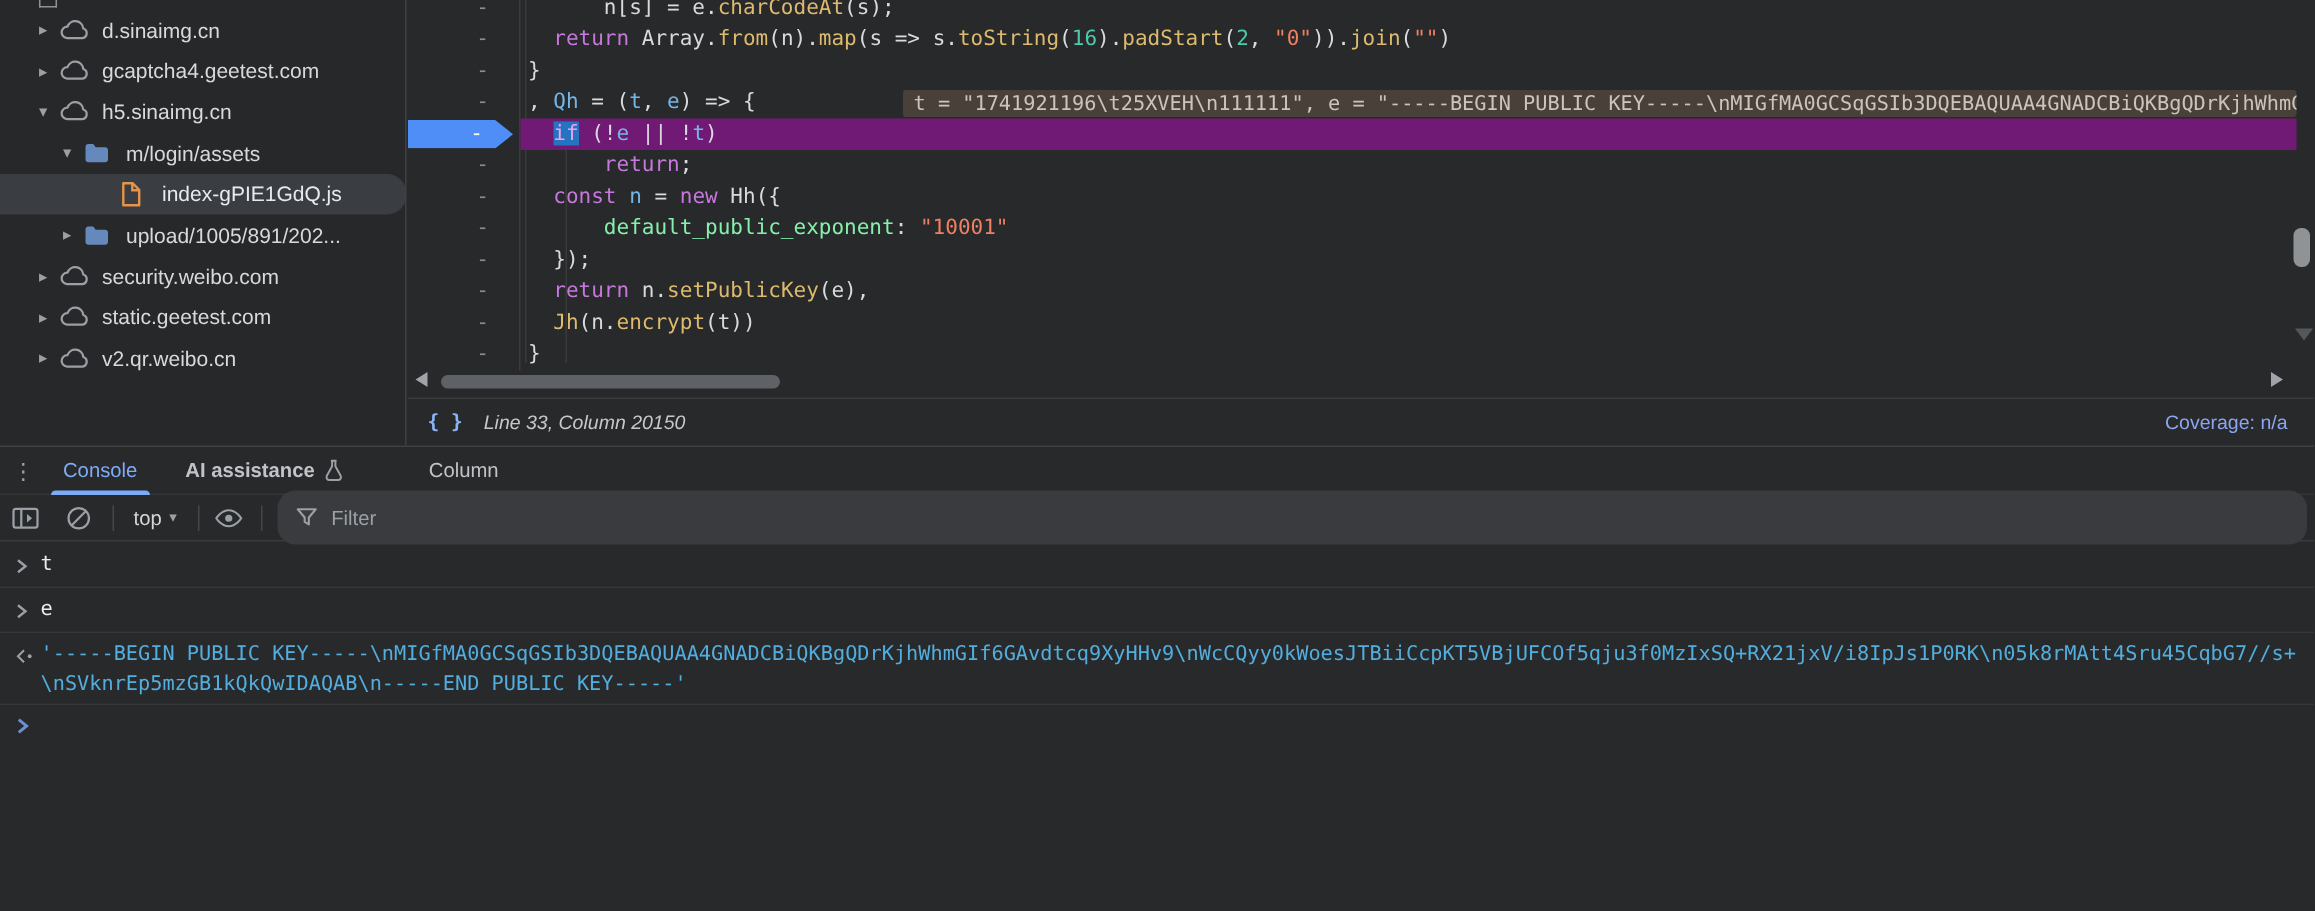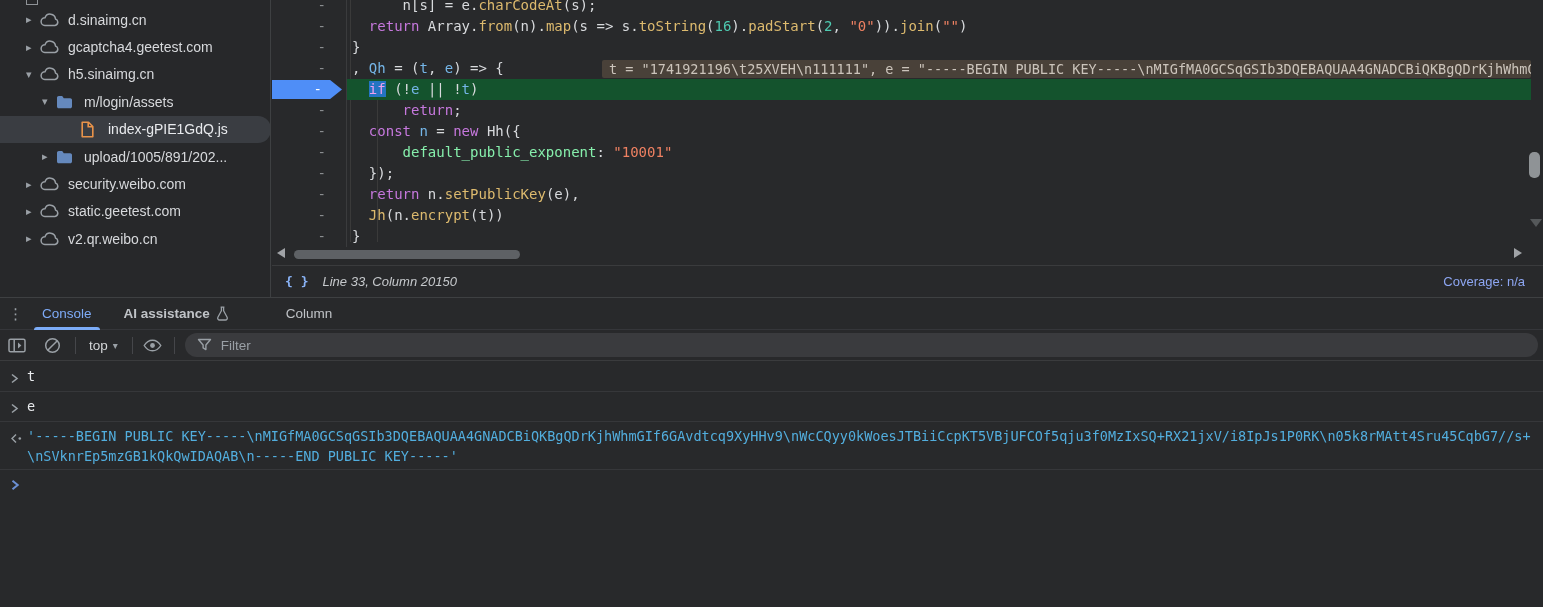--- a/index.html
+++ b/index.html
@@ -23,21 +23,21 @@
                 border:1.5px solid #8f9397;border-top:none;}
 
   
   #editor{position:absolute;left:272px;top:0;width:1271px;height:297px;background:#28292b;}
   .guide{position:absolute;width:1px;background:#3a3a3a;}
   #code-lines{position:absolute;left:0;top:-5px;right:12px;}
   .cl{height:21px;line-height:21px;display:flex;font-size:14px;}
   .gut{width:75px;flex:0 0 auto;text-align:right;padding-right:20px;box-sizing:border-box;
        color:#8a8d90;border-right:1px solid #3a3b3d;font-family:"DejaVu Sans Mono",monospace;position:relative;}
   .code{flex:1;white-space:pre;padding-left:5px;font-family:"DejaVu Sans Mono",monospace;position:relative;}
-  .cl.exec .code{background:#14532d;}
+  .cl.exec .code{background:#701a75;}
   .exec-arrow{position:absolute;left:0;top:1px;height:19px;width:70px;background:#4f8ef7;color:#fff;
               clip-path:polygon(0 0,83% 0,100% 50%,83% 100%,0 100%);text-align:right;padding-right:20px;
               box-sizing:border-box;line-height:19px;}
   .tk-d{color:#d8dadd;} .tk-k{color:#c678dd;} .tk-f{color:#ddba6e;} .tk-v{color:#75b6e8;}
   .tk-p{color:#86efac;} .tk-s{color:#ef8162;} .tk-n{color:#4ec9b0;}
   .tk-if{background:#2474c2;color:#efa0ee;}
   .inline-badge{position:absolute;left:255px;right:0;top:1.5px;height:18px;line-height:18px;
                 background:#494139;color:#cbc4bb;overflow:hidden;white-space:pre;padding:0 7px;
                 border-radius:2px;box-sizing:border-box;font-size:13.5px;}
 
@@ -76,21 +76,21 @@
   .tb-btn{display:flex;align-items:center;}
   .tb-sep{width:1px;height:17px;background:#45464a;}
   #panel-btn{margin-left:8px;}
   #clear-btn{margin-left:18px;}
   #sep1{margin-left:14px;}
   #context-label{margin-left:13px;font-size:13.5px;color:#d4d6d8;text-align:right;}
   #context-caret{margin-left:5px;color:#9aa0a6;font-size:10px;}
   #sep2{margin-left:14px;}
   #eye-btn{margin-left:10px;}
   #sep3{margin-left:12px;}
-  #filter-box{margin-left:10px;margin-right:5px;flex:1;height:24px;border-radius:12px;background:#3a3b3e;
+  #filter-box{margin-left:10px;margin-right:5px;flex:1;height:36px;border-radius:12px;background:#3a3b3e;
               display:flex;align-items:center;}
   #filter-box svg{margin-left:12px;}
   #filter-placeholder{margin-left:9px;color:#9aa0a6;font-size:13.5px;}
 
   #messages{position:absolute;left:0;top:64px;right:0;bottom:0;overflow:hidden;}
   .msg{display:flex;border-bottom:1px solid #36373a;padding:4px 0 3px;}
   .msg .ic{width:27px;flex:0 0 auto;box-sizing:border-box;padding-left:10px;padding-top:4px;}
   .msg .txt{flex:1;font-family:"DejaVu Sans Mono",monospace;font-size:13.5px;line-height:20px;
             white-space:pre-wrap;word-break:break-all;padding-right:4px;}
   .msg.input .txt{color:#e8eaed;}

